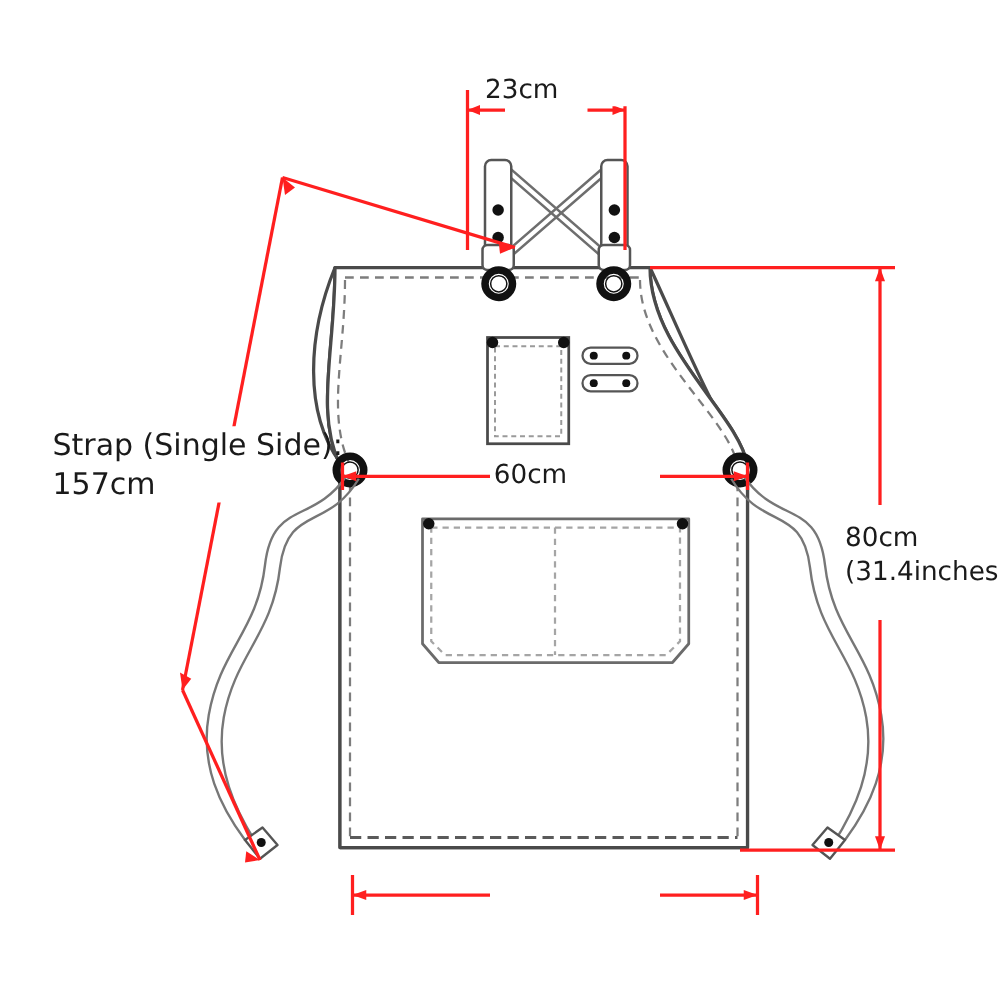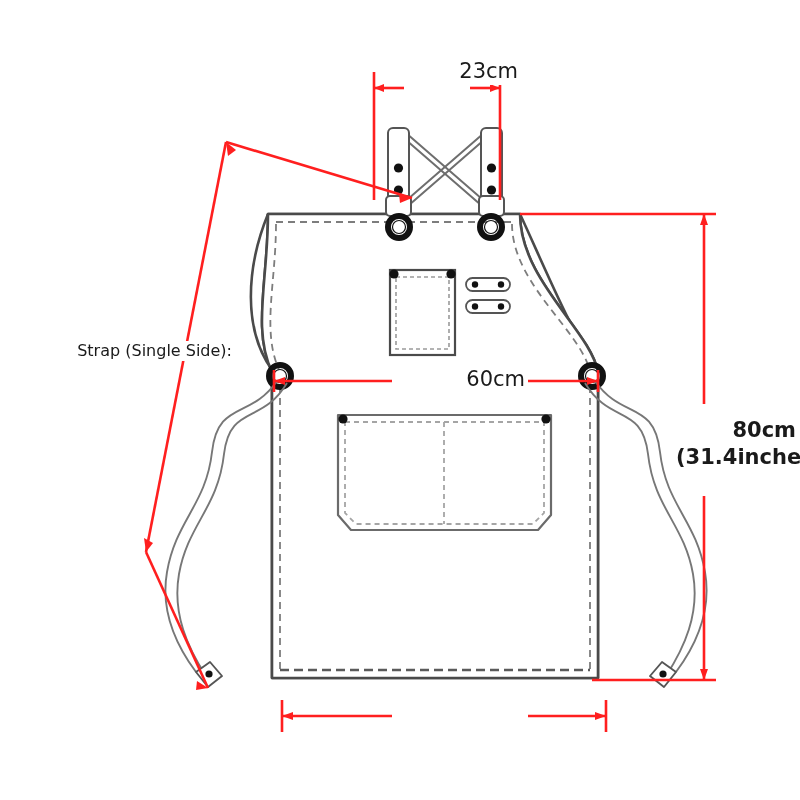--- a/index.html
+++ b/index.html
@@ -17,35 +17,35 @@
   }
   #diagram {
     position: absolute;
     top: 0;
     left: 0;
     width: 800px;
     height: 800px;
   }
   .dim-label {
     position: absolute;
-    text-align: right;
+    text-align: left;
     color: #1a1a1a;
     font-family: "DejaVu Sans", sans-serif;
     font-size: 21px;
     line-height: 1.28;
     white-space: nowrap;
     background: #ffffff;
     pointer-events: none;
   }
   .dim-label .ln { display: block; }
 
   #label-top    { left: 388px; top: 58px;  width: 130px; }
-  #label-strap  { left: 42px;  top: 341px; width: 190px; font-size: 16px; }
+  #label-strap  { left: 42px;  top: 341px; width: 190px; font-size: 24px; }
   #label-waist  { left: 395px; top: 366px; width: 130px; }
-  #label-right  { left: 676px; top: 417px; width: 120px; font-weight: bold; }
+  #label-right  { left: 676px; top: 417px; width: 120px; }
   #label-bottom { left: 395px; top: 698px; width: 130px; }
 </style>
 </head>
 <body>
 
 <div id="canvas">
 
   <svg id="diagram" viewBox="0 0 800 800" xmlns="http://www.w3.org/2000/svg">
 
     <defs>
@@ -214,20 +214,21 @@
       </g>
     </g>
   </svg>
 
   <div class="dim-label" id="label-top">
     <span class="ln">23cm</span>
   </div>
 
   <div class="dim-label" id="label-strap">
     <span class="ln">Strap (Single Side):</span>
+    <span class="ln">157cm</span>
   </div>
 
   <div class="dim-label" id="label-waist">
     <span class="ln">60cm</span>
   </div>
 
   <div class="dim-label" id="label-right">
     <span class="ln">80cm</span>
     <span class="ln">(31.4inches)</span>
   </div>

